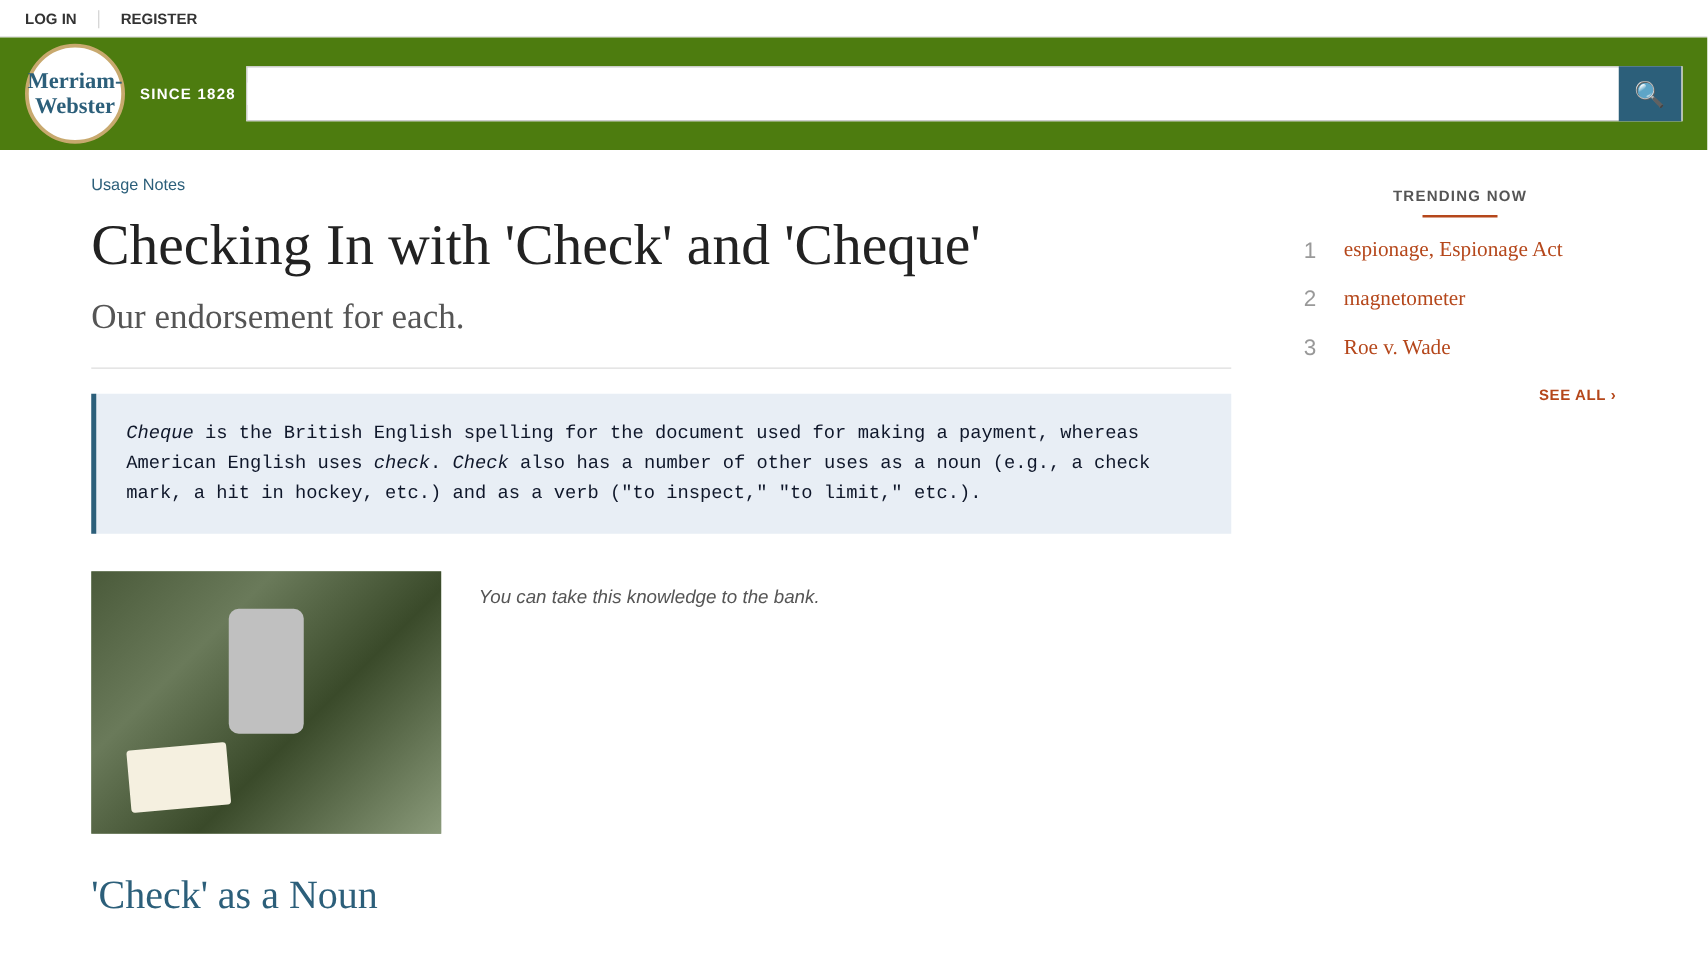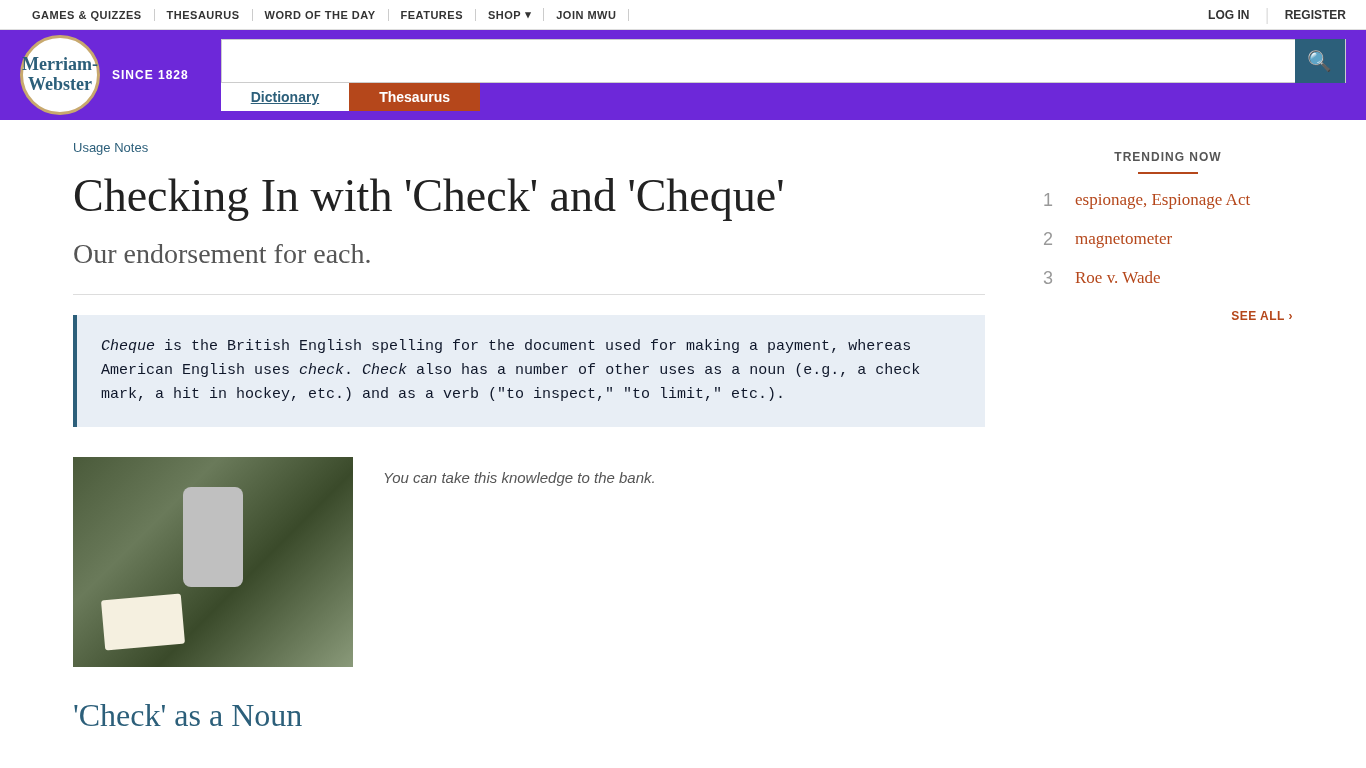--- a/index.html
+++ b/index.html
@@ -44,25 +44,25 @@
       font-size: 12px;
       font-weight: bold;
       color: #333;
       text-decoration: none;
       cursor: pointer;
     }
     .auth-sep { color: #ccc; }
 
     
     .header {
-      background: #6d28d9;
+      background: #4d7c0f;
       display: flex;
       align-items: center;
       padding: 8px 20px;
-      gap: 32px;
+      gap: 8px;
       height: 90px;
     }
     .logo-area {
       display: flex;
       align-items: center;
       gap: 12px;
       flex-shrink: 0;
     }
     .logo-circle {
       width: 80px;
@@ -339,31 +339,20 @@
       text-align: right;
       margin-top: 20px;
       cursor: pointer;
       letter-spacing: 0.5px;
     }
   </style>
 </head>
 <body>
 
 <nav class="top-nav">
-  <div class="top-nav-links">
-    <a class="top-nav-link">GAMES &amp; QUIZZES</a>
-    <a class="top-nav-link">THESAURUS</a>
-    <a class="top-nav-link">WORD OF THE DAY</a>
-    <a class="top-nav-link">FEATURES</a>
-    <a class="top-nav-link shop-link">
-      <span>SHOP</span>
-      <span>▾</span>
-    </a>
-    <a class="top-nav-link">JOIN MWU</a>
-  </div>
   <div class="top-nav-auth">
     <a class="auth-link">LOG IN</a>
     <span class="auth-sep">|</span>
     <a class="auth-link">REGISTER</a>
   </div>
 </nav>
 
 <header class="header">
   <div class="logo-area">
     <div class="logo-circle">
@@ -373,24 +362,20 @@
       </div>
     </div>
     <span class="since-text">SINCE 1828</span>
   </div>
   <div class="search-area">
     <div class="search-bar">
       <input class="search-input" type="text" placeholder="" style="">
       <button class="search-btn">
         <span>🔍</span>
       </button>
-    </div>
-    <div class="search-tabs">
-      <a class="search-tab dictionary">Dictionary</a>
-      <a class="search-tab thesaurus">Thesaurus</a>
     </div>
   </div>
 </header>
 
 <div class="main-container">
   <div class="content-area">
     <div class="breadcrumb">Usage Notes</div>
     <h1 class="article-title">Checking In with 'Check' and 'Cheque'</h1>
     <p class="article-subtitle">Our endorsement for each.</p>
     <hr class="divider">

